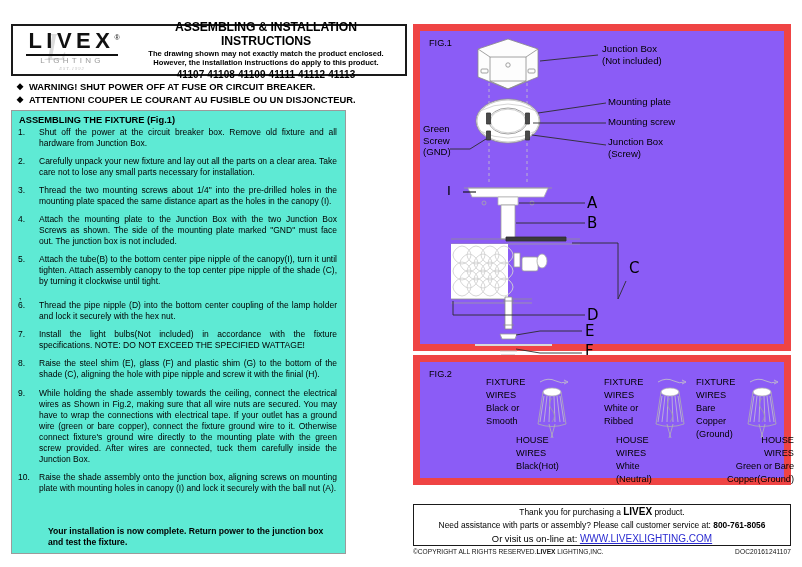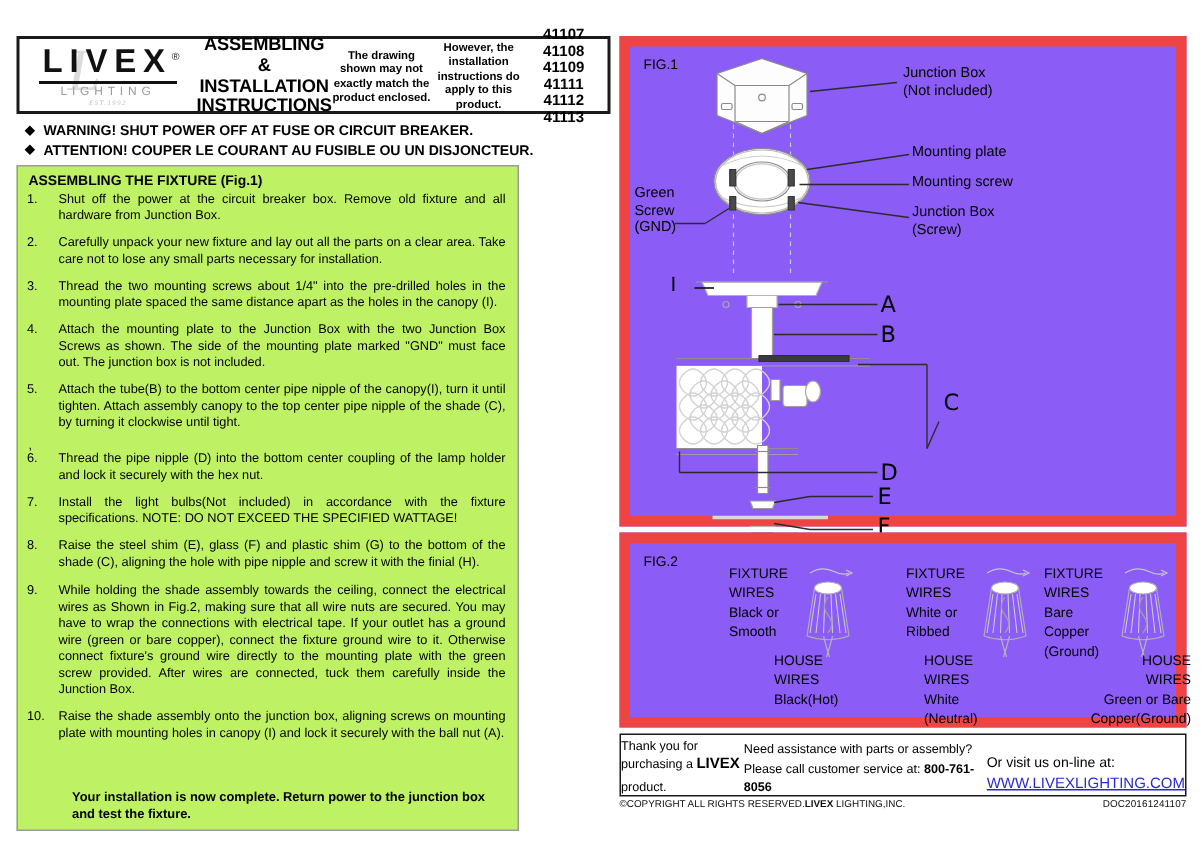--- a/index.html
+++ b/index.html
@@ -32,34 +32,34 @@
     position:relative;z-index:1;font-family:"Liberation Sans",sans-serif;font-weight:bold;
     font-size:22px;letter-spacing:4.5px;line-height:1;color:#111;padding-left:4px;
   }
   .logo-reg{font-size:7px;vertical-align:super;letter-spacing:0;font-weight:normal;}
   .logo-rule{position:relative;z-index:1;width:92px;height:2px;background:#111;margin:2px 0 1px 0;}
   .logo-sub{
     position:relative;z-index:1;font-size:8px;letter-spacing:3.2px;color:#9a9a9a;line-height:1;
   }
   .logo-est{position:relative;z-index:1;font-size:4.5px;letter-spacing:1px;color:#bdbdbd;margin-top:1px;
     font-family:"Liberation Serif",serif;font-style:italic;}
-  .title-cell{flex:1;display:flex;flex-direction:row;align-items:center;justify-content:center;padding:1px 4px 0 0;}
+  .title-cell{flex:1;display:flex;flex-direction:column;align-items:center;justify-content:center;padding:1px 4px 0 0;}
   .title-main{font-size:12.2px;font-weight:bold;letter-spacing:-0.1px;line-height:1.12;text-align:center;}
   .title-sub1,.title-sub2{font-size:7.6px;font-weight:bold;text-align:center;line-height:1.25;}
   .title-models{font-size:10px;font-weight:bold;letter-spacing:0.1px;margin-top:1px;text-align:center;}
 
   
   .warnings{margin-top:4px;width:396px;}
   .warn-line{display:flex;align-items:flex-start;font-size:9.4px;font-weight:bold;line-height:1.42;}
   .warn-bullet{width:18px;flex:0 0 18px;text-align:center;font-size:8.5px;line-height:1.42;}
 
   
   .instr-box{
     margin-top:3px;width:335px;height:444px;border:1px solid #9b9b9b;box-sizing:border-box;
-    background:#bef264;position:relative;padding:3px 8px 0 6px;
+    background:#5eead4;position:relative;padding:3px 8px 0 6px;
   }
   .instr-heading{font-size:9.3px;font-weight:bold;margin:1px 0 2px 1px;}
   .step{display:flex;margin-bottom:7px;}
   .step-num{width:21px;flex:0 0 21px;font-size:8.5px;line-height:1.3;}
   .step-txt{flex:1;font-size:8.5px;line-height:1.3;text-align:justify;}
   .step-txt b{font-weight:normal;}
   .stray-comma{font-size:8.5px;line-height:0.6;margin-left:1px;height:6px;}
   .closing{font-size:8.6px;font-weight:bold;line-height:1.32;position:absolute;left:6px;right:8px;bottom:4px;margin-left:30px;}
 
   
@@ -68,22 +68,22 @@
   .fig1{width:378px;height:327px;}
   .fig2{width:378px;height:130px;margin-top:4px;}
   .fig-label{position:absolute;left:9px;top:7px;font-size:9.2px;font-family:"Liberation Sans",sans-serif;}
 
   .fig1-svg,.fig2-svg{position:absolute;left:0;top:0;}
 
   .cal{font-family:"DejaVu Sans",sans-serif;}
 
   
   .footer-box{
-    margin-top:4px;width:378px;height:42px;border:1.6px solid #1a1a1a;box-sizing:border-box;
-    display:flex;flex-direction:row;align-items:flex-end;justify-content:center;padding-top:1px;
+    margin-top:19px;width:378px;height:42px;border:1.6px solid #1a1a1a;box-sizing:border-box;
+    display:flex;flex-direction:column;align-items:center;justify-content:center;padding-top:1px;
   }
   .foot-l1{font-size:8.4px;line-height:1.45;}
   .foot-l1 b{font-size:10px;font-weight:bold;}
   .foot-l2{font-size:8.4px;line-height:1.45;}
   .foot-l2 b{font-weight:bold;}
   .foot-l3{font-size:9.4px;line-height:1.45;}
   .foot-url{color:#2a2ad0;text-decoration:underline;font-size:10px;}
   .copyright-row{
     margin-top:2px;width:378px;display:flex;justify-content:space-between;align-items:baseline;
     font-size:6.6px;color:#111;

